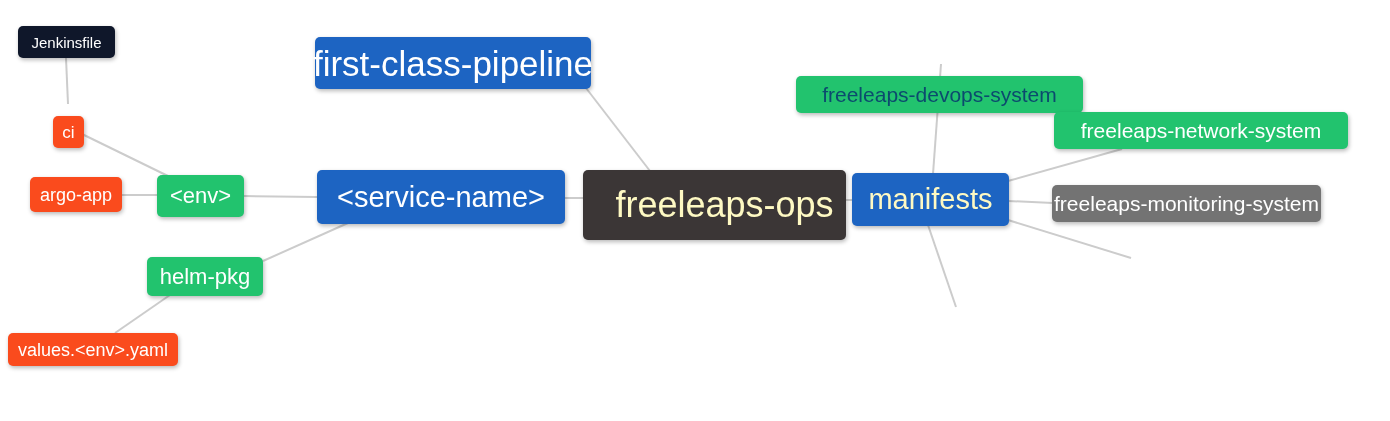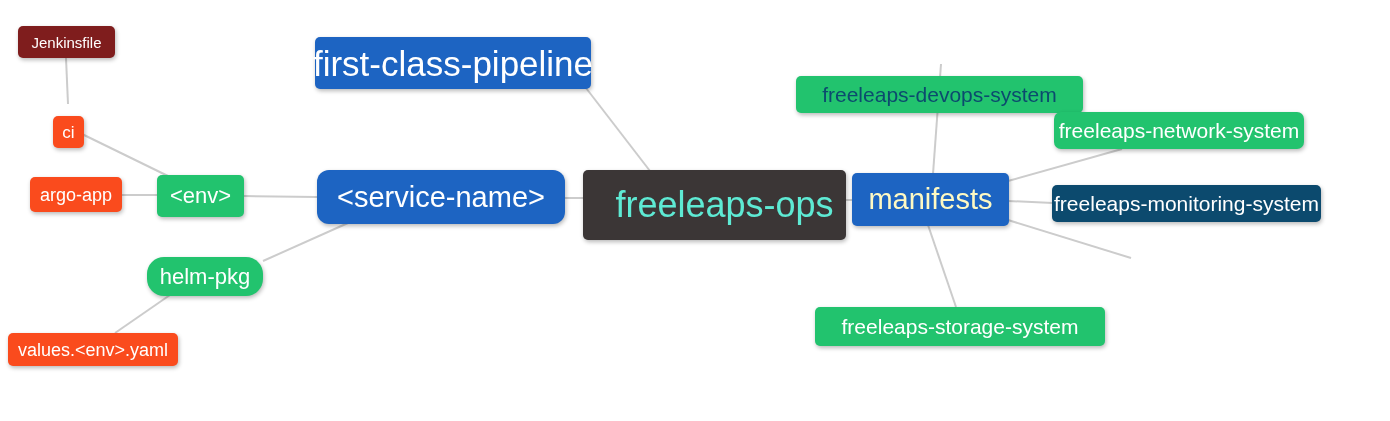--- a/index.html
+++ b/index.html
@@ -51,27 +51,26 @@
       <line x1="586" y1="88" x2="650" y2="171" stroke="#cccccc" stroke-width="2"></line>
       <line x1="565" y1="198" x2="584" y2="198" stroke="#cccccc" stroke-width="2"></line>
       <line x1="845" y1="200" x2="853" y2="200" stroke="#cccccc" stroke-width="2"></line>
       <line x1="933" y1="174" x2="941" y2="64" stroke="#cccccc" stroke-width="2"></line>
       <line x1="1008" y1="181" x2="1122" y2="149" stroke="#cccccc" stroke-width="2"></line>
       <line x1="1008" y1="201" x2="1053" y2="203" stroke="#cccccc" stroke-width="2"></line>
       <line x1="1008" y1="220" x2="1131" y2="258" stroke="#cccccc" stroke-width="2"></line>
       <line x1="928" y1="225" x2="956" y2="307" stroke="#cccccc" stroke-width="2"></line>
     </svg>
 
-<div class="node" style="left: 18px; top: 26px; width: 97px; height: 32px; font-size: 15px; background: #7f1d1d; color: rgb(255, 255, 255);">Jenkinsfile</div>
+<div class="node" style="left: 18px; top: 26px; width: 97px; height: 32px; font-size: 15px; background: #0f172a; color: rgb(255, 255, 255);">Jenkinsfile</div>
     <div class="node" style="left: 53px; top: 104px; width: 31px; height: 32px; font-size: 17px; background: rgb(250, 75, 29); color: rgb(255, 255, 255); margin-top: 12px;">ci</div>
     <div class="node" style="left: 30px; top: 177px; width: 92px; height: 35px; font-size: 18px; background: rgb(250, 75, 29); color: rgb(255, 255, 255);">argo-app</div>
     <div class="node" style="left: 157px; top: 175px; width: 87px; height: 42px; font-size: 22px; background: rgb(34, 195, 110); color: rgb(255, 255, 255);">&lt;env&gt;</div>
-    <div class="node" style="left: 147px; top: 257px; width: 116px; height: 39px; font-size: 22px; background: rgb(34, 195, 110); color: rgb(255, 255, 255); border-radius: 17px;">helm-pkg</div>
+    <div class="node" style="left: 147px; top: 257px; width: 116px; height: 39px; font-size: 22px; background: rgb(34, 195, 110); color: rgb(255, 255, 255);">helm-pkg</div>
     <div class="node" style="left: 8px; top: 333px; width: 170px; height: 33px; font-size: 18px; background: rgb(250, 75, 29); color: rgb(255, 255, 255);">values.&lt;env&gt;.yaml</div>
     <div class="node" style="left: 315px; top: 37px; width: 276px; height: 52px; font-size: 35px; background: rgb(29, 100, 194); color: rgb(255, 255, 255);">first-class-pipeline</div>
-    <div class="node" style="left: 317px; top: 170px; width: 248px; height: 54px; font-size: 29px; background: rgb(29, 100, 194); color: rgb(255, 255, 255); border-radius: 12px;">&lt;service-name&gt;</div>
-    <div class="node" style="left: 583px; top: 170px; width: 263px; height: 70px; font-size: 36px; background: rgb(59, 54, 54); color: #5eead4; padding-left: 20px;">freeleaps-ops</div>
+    <div class="node" style="left: 317px; top: 170px; width: 248px; height: 54px; font-size: 29px; background: rgb(29, 100, 194); color: rgb(255, 255, 255);">&lt;service-name&gt;</div>
+    <div class="node" style="left: 583px; top: 170px; width: 263px; height: 70px; font-size: 36px; background: rgb(59, 54, 54); color: #fef9c3; padding-left: 20px;">freeleaps-ops</div>
     <div class="node" style="left: 852px; top: 173px; width: 157px; height: 53px; font-size: 29px; background: rgb(29, 100, 194); color: #fef9c3;">manifests</div>
     <div class="node" style="left: 796px; top: 28px; width: 287px; height: 37px; font-size: 21px; background: rgb(34, 195, 110); color: #0c4a6e; margin-top: 48px;">freeleaps-devops-system</div>
-    <div class="node" style="left: 1054px; top: 112px; width: 250px; height: 37px; font-size: 21px; background: rgb(34, 195, 110); color: rgb(255, 255, 255); border-radius: 7px;">freeleaps-network-system</div>
-    <div class="node" style="left: 1052px; top: 185px; width: 269px; height: 37px; font-size: 21px; background: #0c4a6e; color: rgb(255, 255, 255);">freeleaps-monitoring-system</div>
-    <div class="node" style="left: 815px; top: 307px; width: 290px; height: 39px; font-size: 21px; background: rgb(34, 195, 110); color: rgb(255, 255, 255);">freeleaps-storage-system</div>
+    <div class="node" style="left: 1054px; top: 112px; width: 294px; height: 37px; font-size: 21px; background: rgb(34, 195, 110); color: rgb(255, 255, 255);">freeleaps-network-system</div>
+    <div class="node" style="left: 1052px; top: 185px; width: 269px; height: 37px; font-size: 21px; background: #737373; color: rgb(255, 255, 255);">freeleaps-monitoring-system</div>
   </div>
 
 </body></html>

